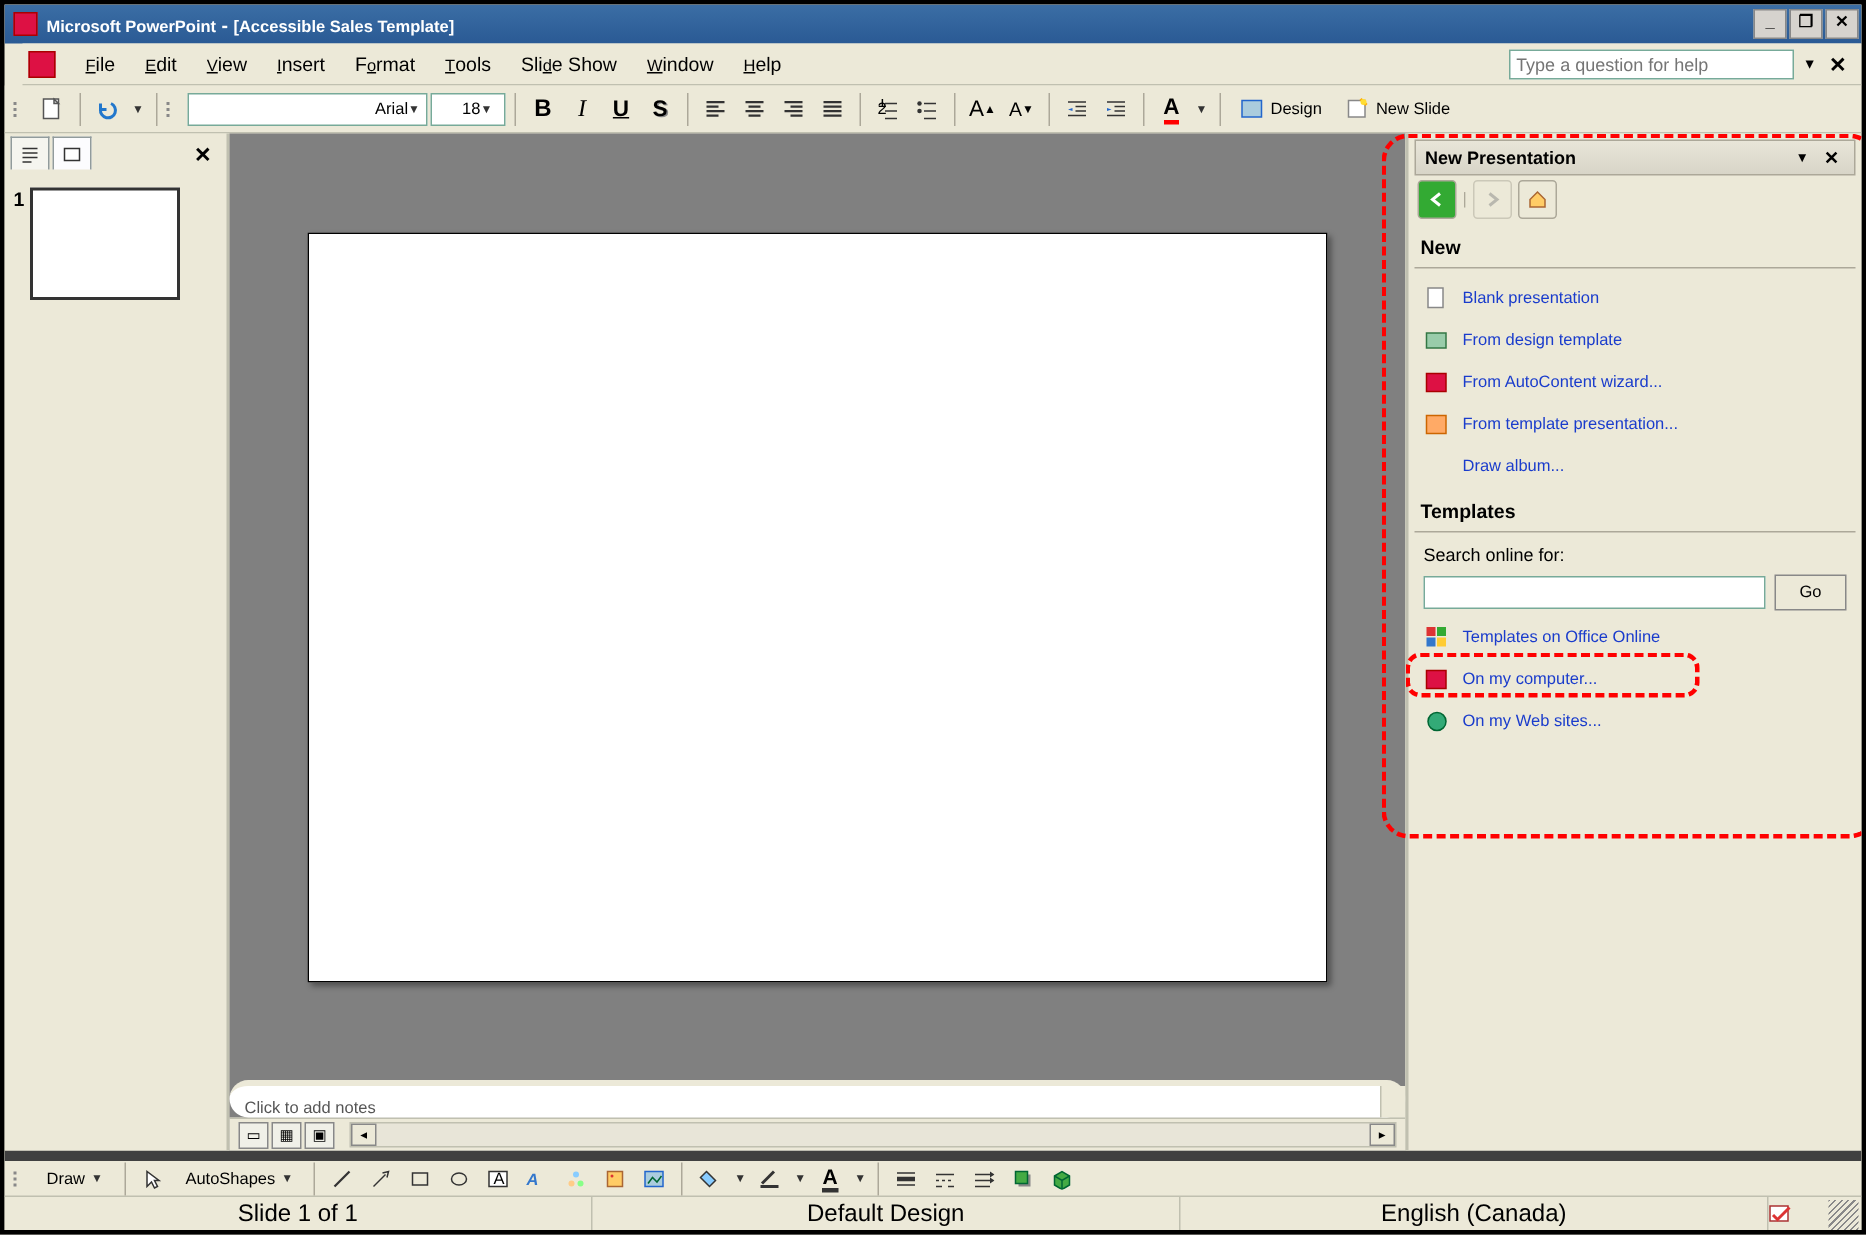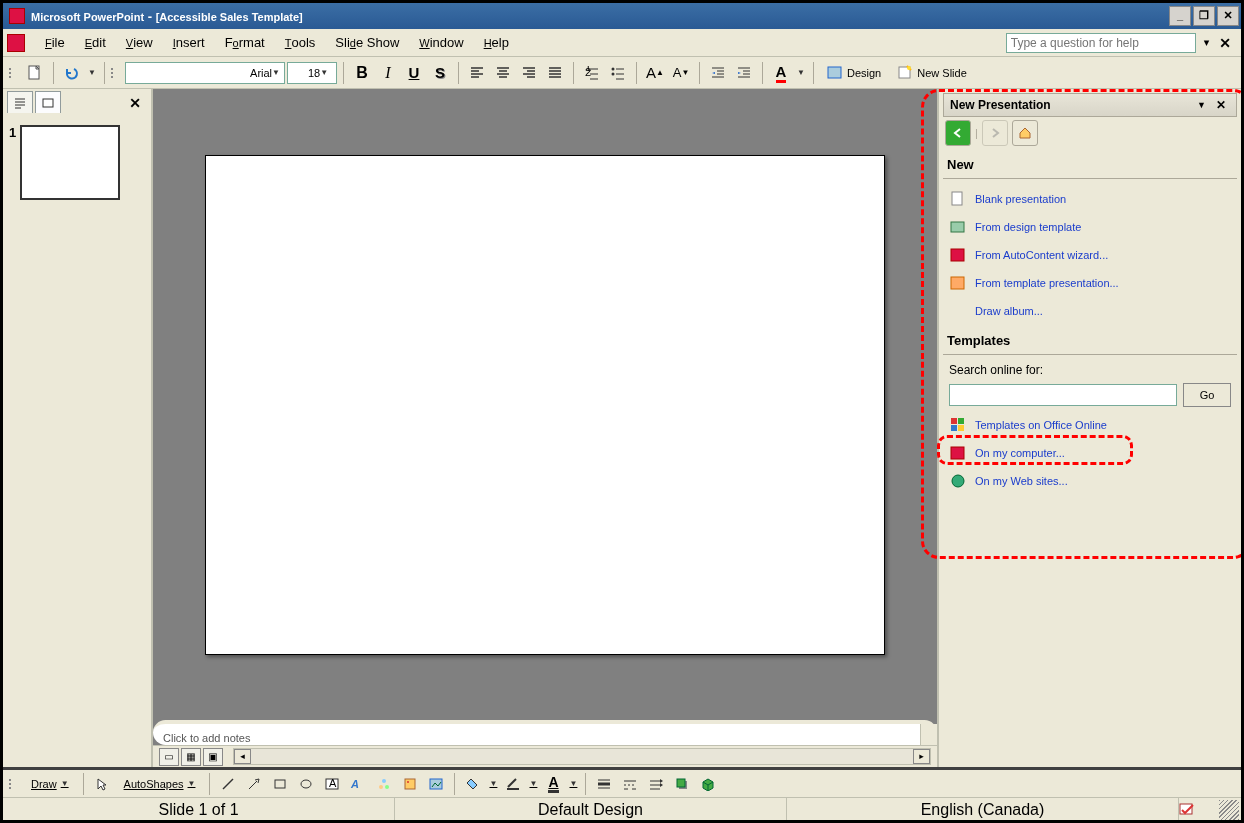--- a/index.html
+++ b/index.html
@@ -5,21 +5,21 @@
   * { box-sizing: border-box; margin: 0; padding: 0; font-family: Tahoma, Verdana, sans-serif; font-size: 11px; }
   body { background: #ece9d8; width: 1244px; height: 823px; overflow: hidden; border: 3px solid #000; }
   
   
   .titlebar { background: linear-gradient(to bottom, #3b6ea5 0%, #2a5a94 100%); color: #fff; height: 26px; display: flex; align-items: center; padding: 0 2px 0 6px; }
   .titlebar-icon { width: 16px; height: 16px; background: #d14; border: 1px solid #a00; margin-right: 6px; }
   .titlebar-text { font-weight: bold; font-size: 13px; flex: 1; }
   .win-btn { width: 22px; height: 20px; background: #d6d3ce; border: 1px solid #888; margin-left: 2px; font-weight: bold; font-size: 11px; text-align:center; line-height: 16px; color:#000; }
   
   
-  .menubar { background: #ece9d8; height: 28px; display: flex; align-items: center; padding: 0 4px; border-bottom: 1px solid #c0c0b0; }
+  .menubar { background: #ece9d8; height: 28px; display: flex; align-items: center; padding: 0 4px; border-bottom: 1px solid #c0c0b0; margin-left: 12px; }
   .menubar .app-icon { width: 18px; height: 18px; background: #d14; border: 1px solid #a00; margin-right: 10px; }
   .menubar-item { padding: 4px 10px; font-size: 13px; cursor: default; }
   .menubar-item u { text-decoration: underline; }
   .help-box { margin-left: auto; margin-right: 4px; }
   .help-input { width: 190px; height: 20px; border: 1px solid #7a9; font-size: 12px; padding: 0 4px; color: #888; }
   .help-dd { padding: 0 4px; }
   .doc-close { padding: 0 6px; font-size: 14px; font-weight: bold; }
   
   
   .toolbar { background: #ece9d8; height: 32px; display: flex; align-items: center; padding: 2px 6px; border-bottom: 1px solid #c0c0b0; gap: 2px; }
@@ -74,21 +74,21 @@
   .tp-link .ico { width:18px; height:18px; display:inline-flex; align-items:center; justify-content:center; font-size:14px;}
   .tp-label { font-size:12px; padding: 2px 6px;}
   .tp-search-row { display:flex; gap:6px; padding: 4px 6px; align-items:center;}
   .tp-search { flex:1; height:22px; border:1px solid #7a9; background:#fff;}
   .go-btn { width:48px; height:24px; background:#ece9d8; border:1px solid #888;}
   
   
   .anno-pane { position:absolute; border: 3px dashed red; border-radius: 18px; pointer-events:none;}
   
   
-  .drawbar { height: 30px; background:#ece9d8; border-top:3px solid #404040; display:flex; align-items:center; padding: 0 6px; gap:2px;text-decoration:underline;}
+  .drawbar { height: 30px; background:#ece9d8; border-top:7px solid #404040; display:flex; align-items:center; padding: 0 6px; gap:2px;}
   .draw-txtbtn { padding: 0 8px; height:24px; display:inline-flex; align-items:center; gap:4px;}
   
   
   .statusbar { height: 24px; background:#ece9d8; border-top:1px solid #c0c0b0; display:flex; align-items:center;}
   .status-cell { flex:1; text-align:right; font-size:16px; border-right:1px solid #c0c0b0; height:100%; display:flex;align-items:center;justify-content:center;}
   .status-icon { width:40px; text-align:center;}
   .resize-grip { width:20px; height:20px; background: repeating-linear-gradient(135deg,#888,#888 1px,transparent 1px,transparent 3px); margin-right:2px;}
   
   svg { display:block;}
 </style>

